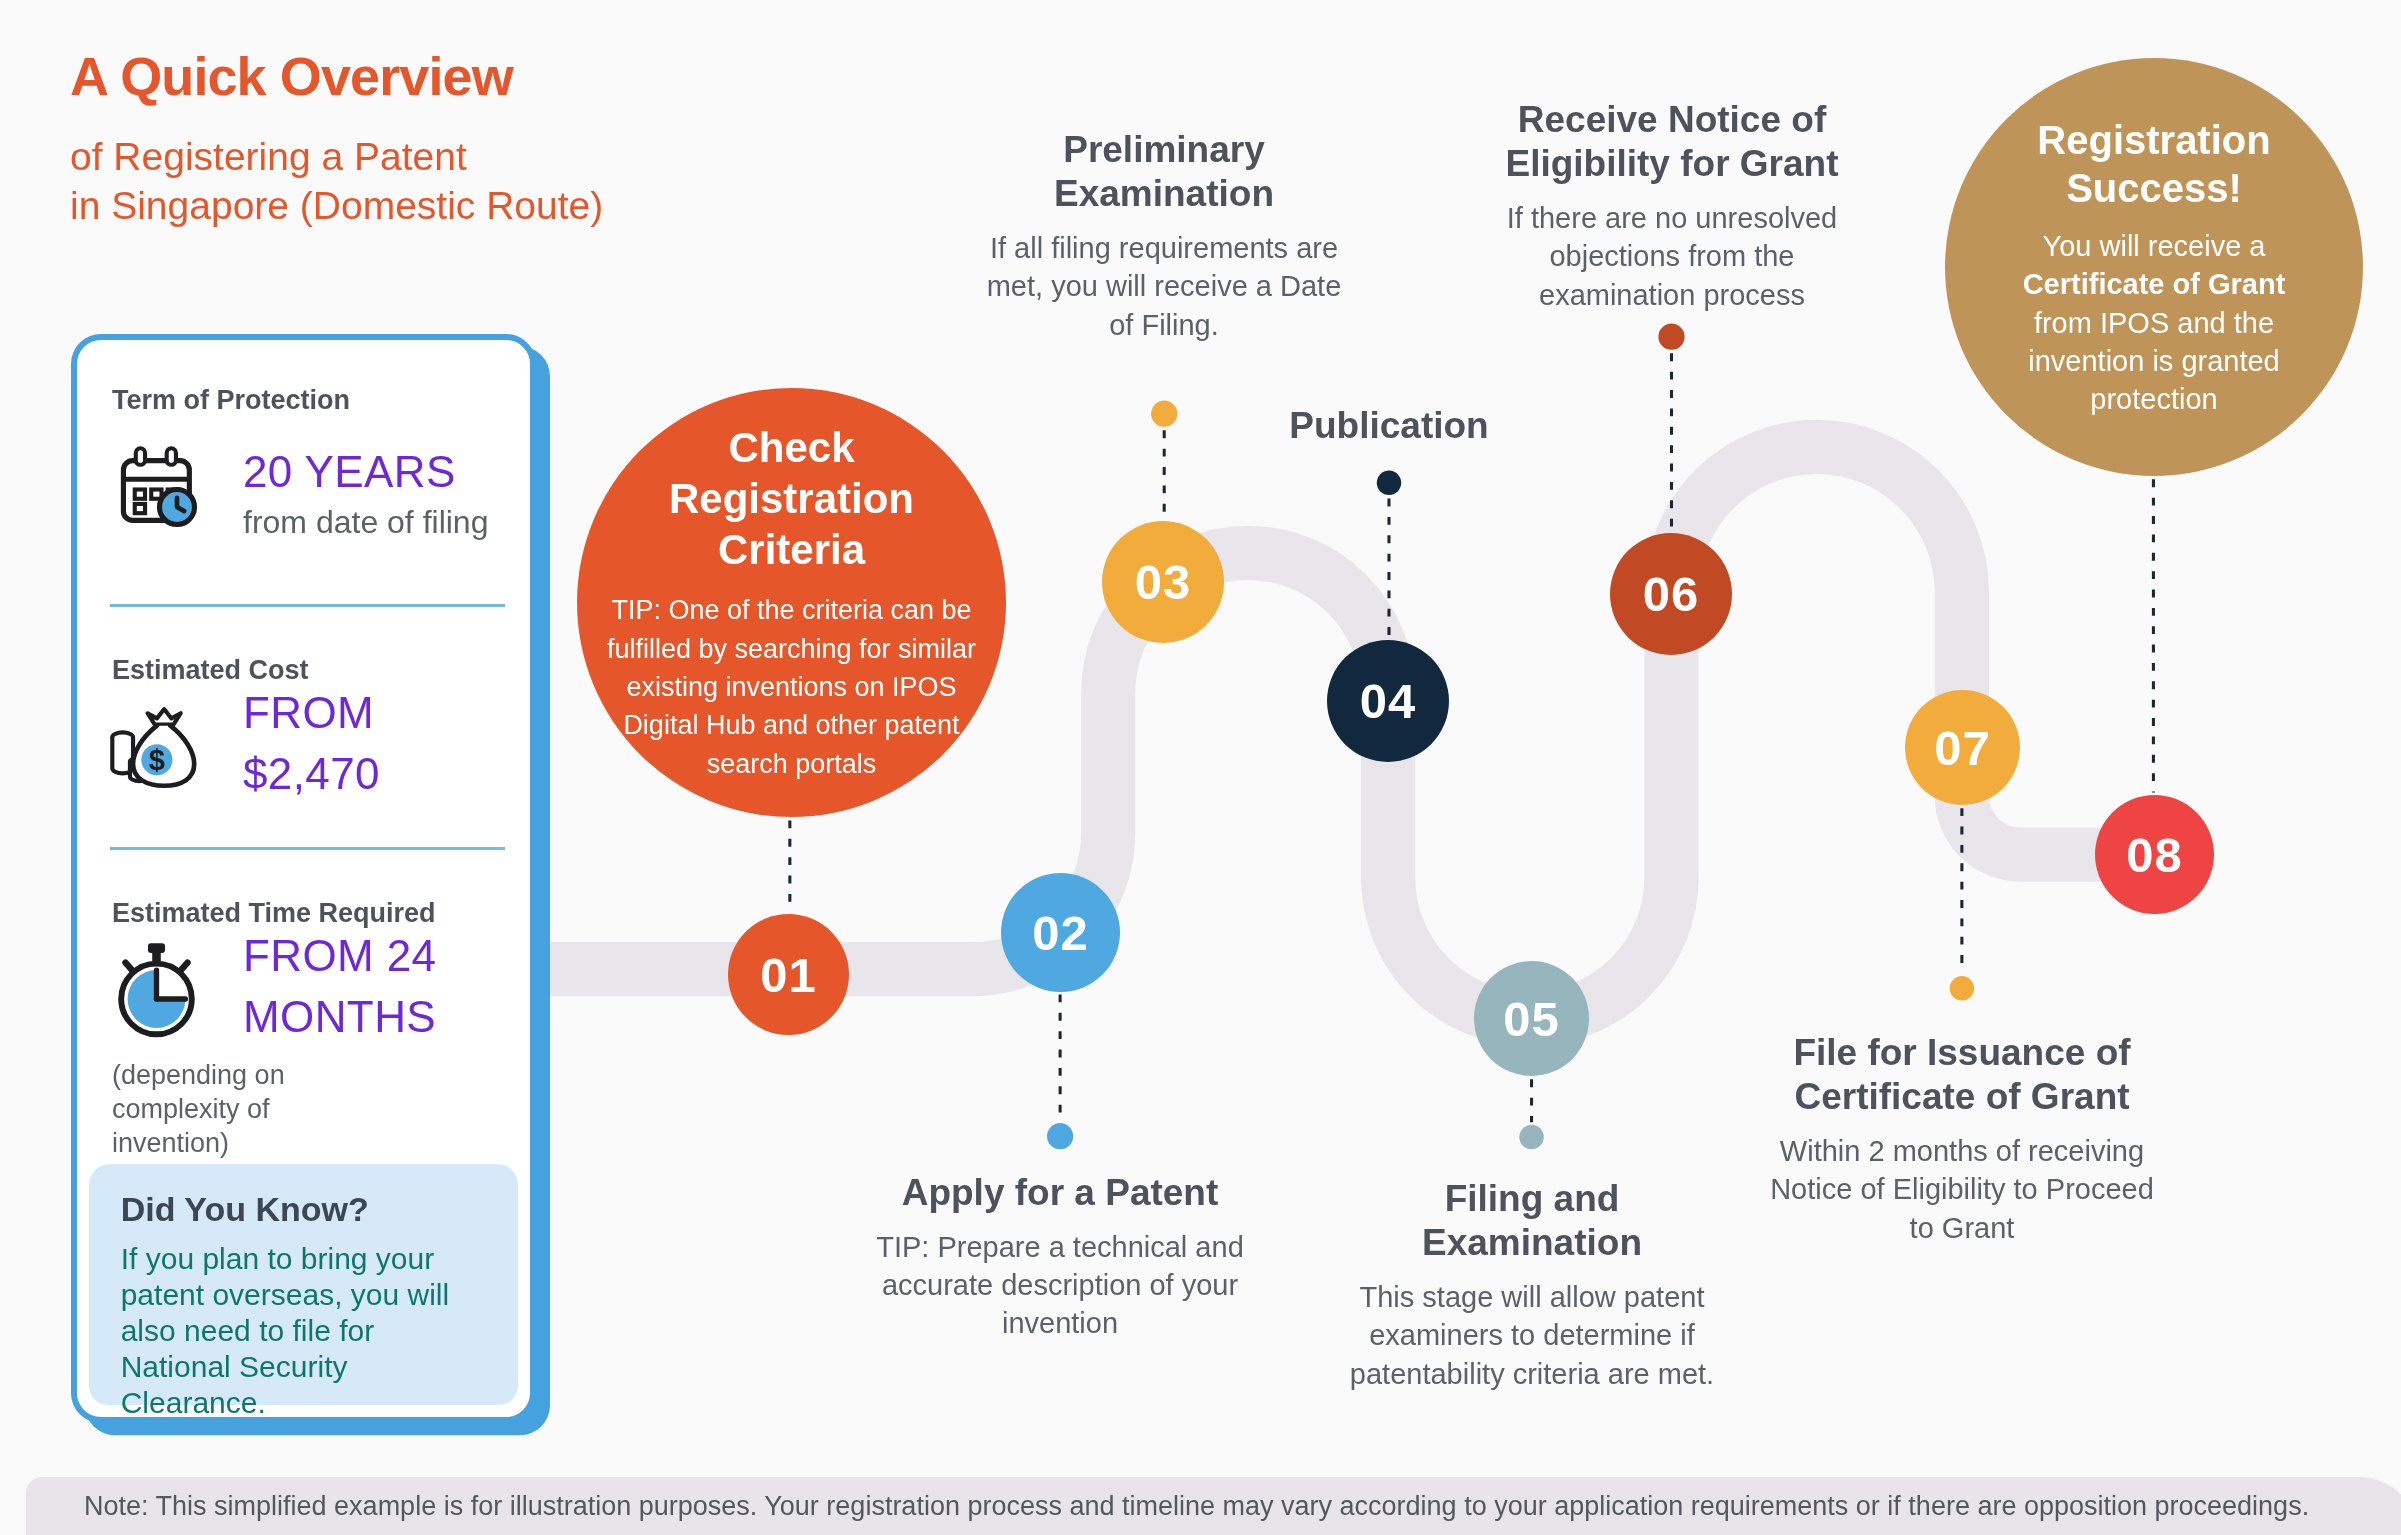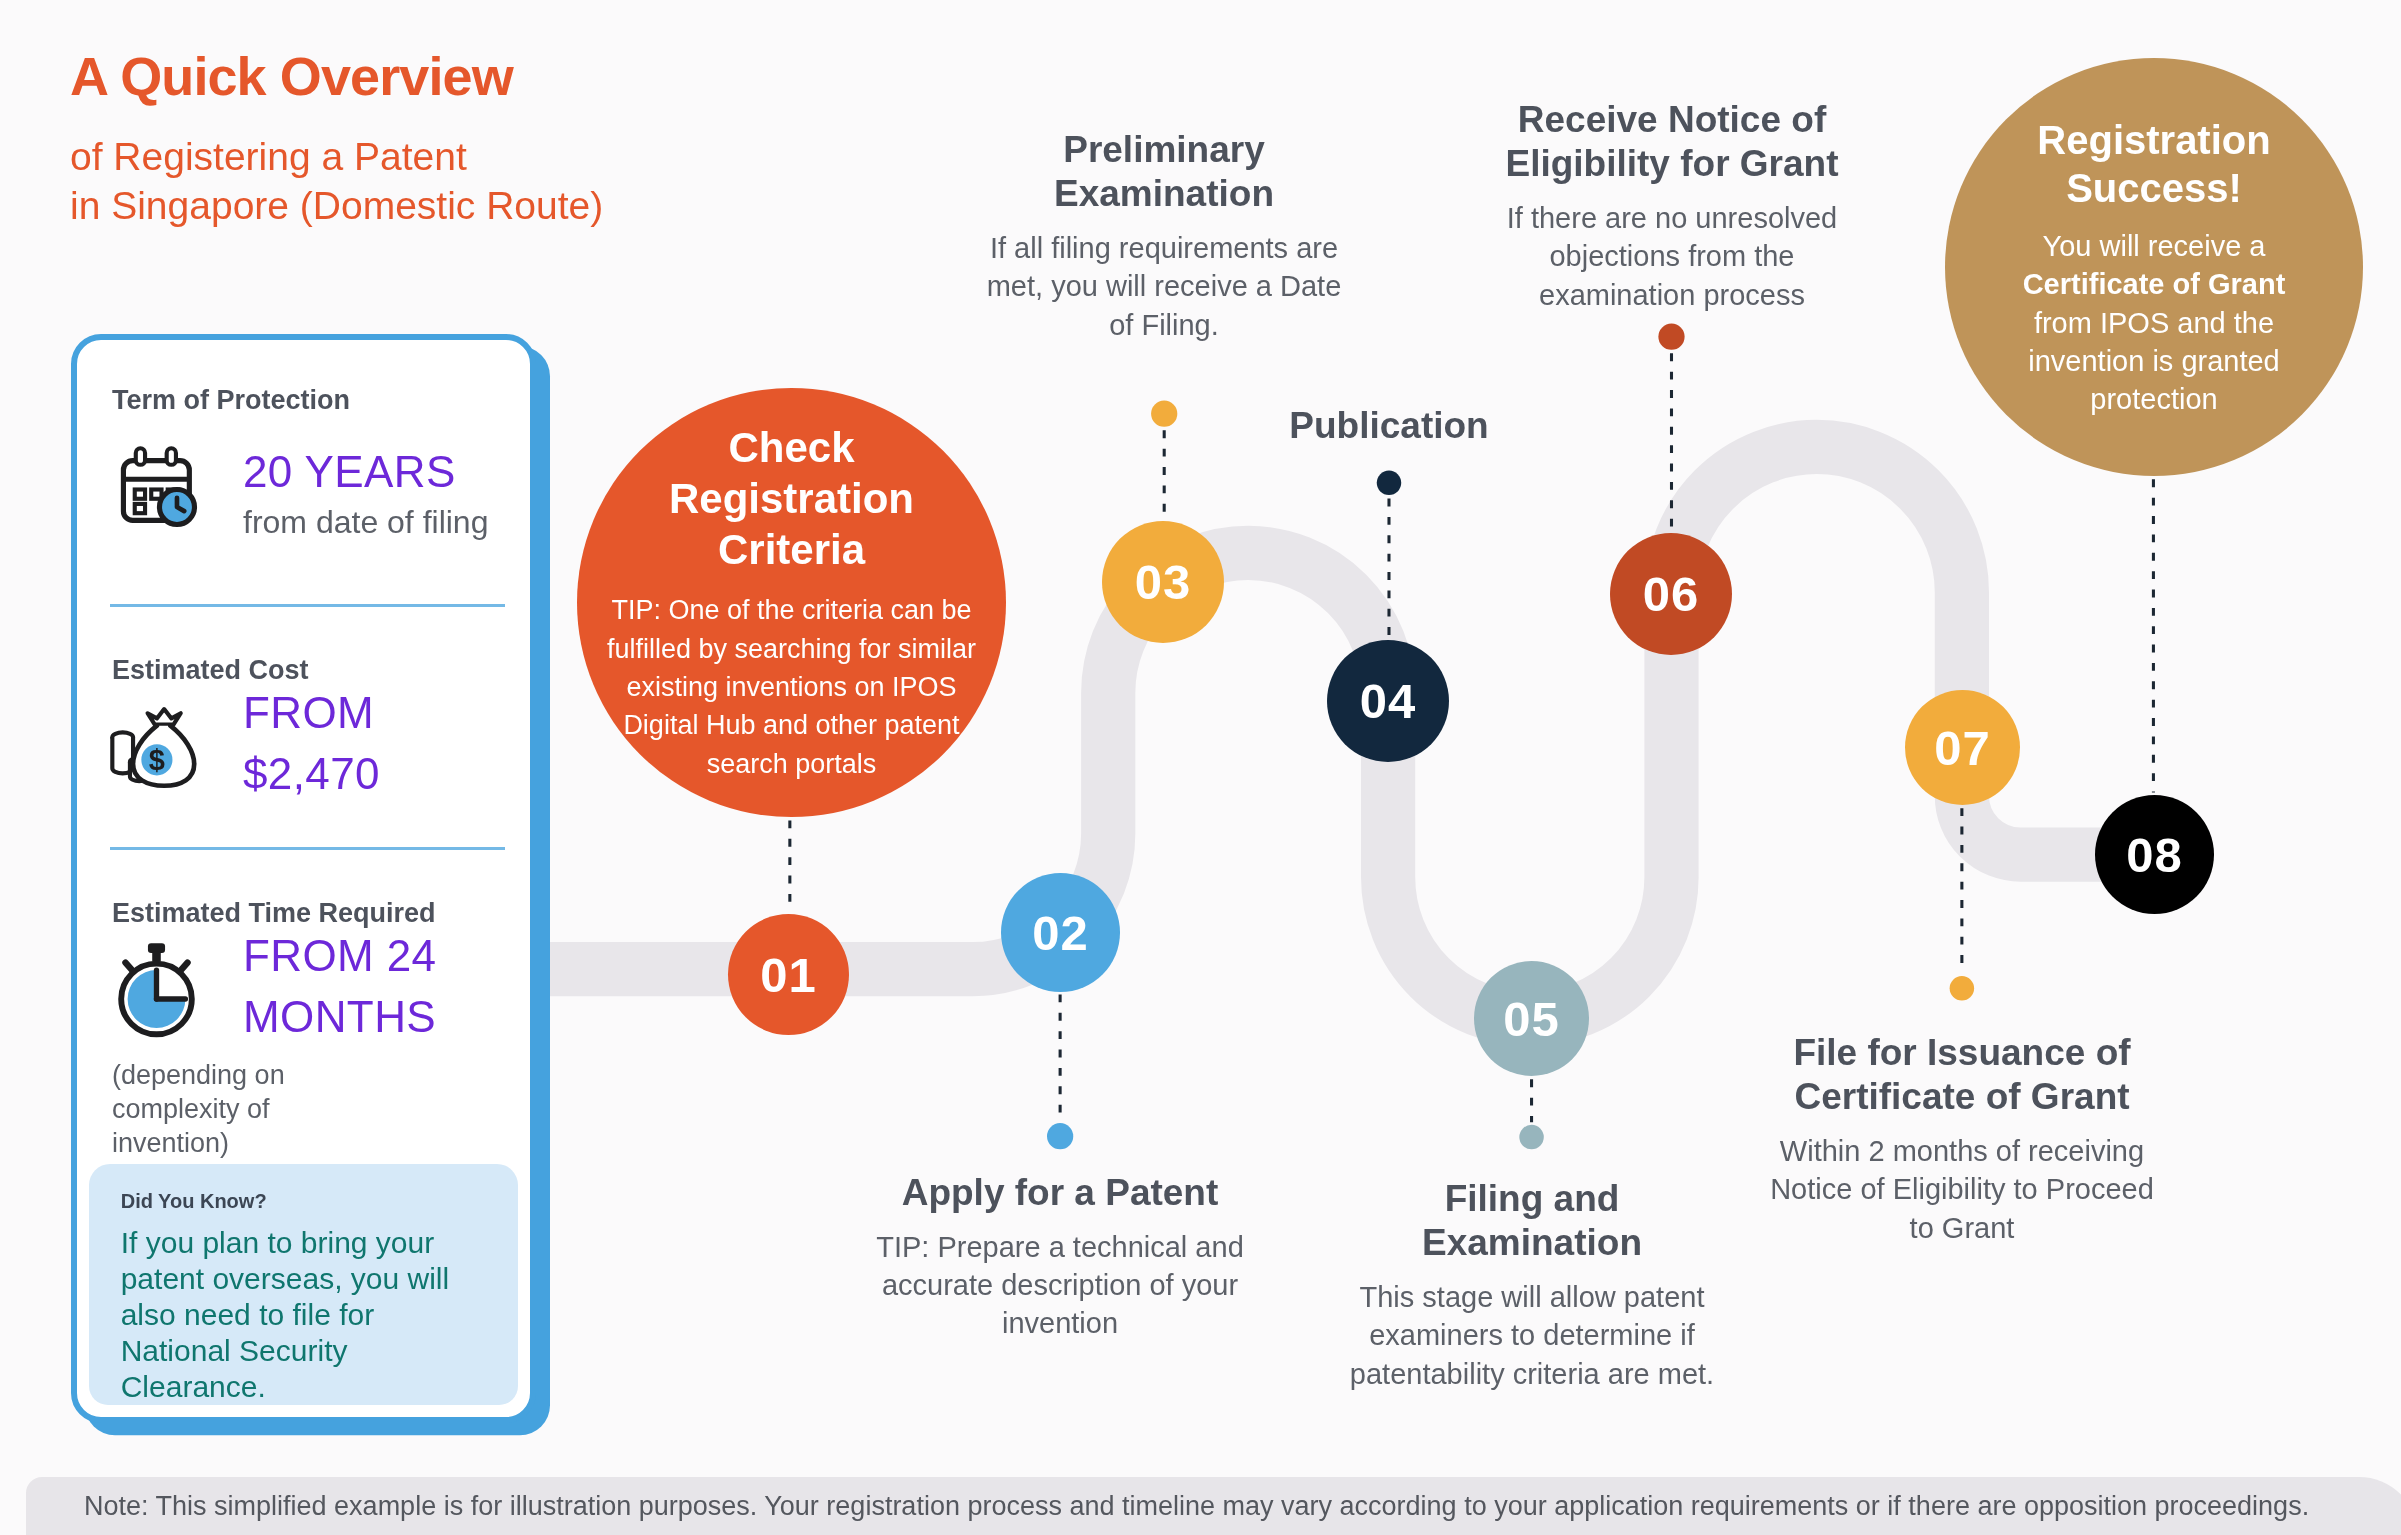--- a/index.html
+++ b/index.html
@@ -19,21 +19,21 @@
           background:#ffffff; border:6.1px solid #45A2DE; border-radius:30px;
           box-shadow:14px 12.2px 0 #45A2DE; }
   .card .sec-heading { position:absolute; left:35px; font-size:27px; font-weight:700; color:#4D525C; }
   .card .big { font-size:44px; color:#6d28d9; letter-spacing:0.4px; }
   .card .small { font-size:32px; color:#5C6068; margin-top:7px; }
   .card .icon-box { position:absolute; }
   .divider { position:absolute; left:33px; width:395px; height:2.6px; opacity:0.75; }
   .footnote { position:absolute; left:35px; width:280px; font-size:27px; line-height:1.25; color:#5C6068; }
   .dyk { position:absolute; left:12.2px; right:12.2px; bottom:12.2px; top:824px;
          border-radius:21px 21px 19px 19px; padding:26px 31.5px; }
-  .dyk .dyk-h { font-size:20px; font-weight:700; color:#3C4document; color:#3C4654; }
+  .dyk .dyk-h { font-size:34px; font-weight:700; color:#3C4document; color:#3C4654; }
   .dyk .dyk-b { margin-top:12.2px; font-size:30px; line-height:1.2; color:#0f766e; }
 
   
   .bigcircle { position:absolute; border-radius:50%; color:#fff; display:flex; flex-direction:column;
                align-items:center; justify-content:center; text-align:center; }
   .bigcircle .bc-title { font-weight:700; }
   #circle-check { left:577px; top:388px; width:429px; height:429px; }
   #circle-check .bc-title { font-size:42px; line-height:1.22; width:306px; }
   #circle-check .bc-body { margin-top:15.7px; font-size:27px; line-height:1.42; width:383px; }
   #circle-success { left:1945px; top:58px; width:418px; height:418px; }
@@ -186,21 +186,21 @@
     </div>
   </div>
 
   <div class="stepnum" id="n01" style="background-color: rgb(229, 87, 43);">01</div>
   <div class="stepnum" id="n02" style="background-color: rgb(79, 168, 224);">02</div>
   <div class="stepnum" id="n03" style="background-color: rgb(242, 172, 60); text-align: center;">03</div>
   <div class="stepnum" id="n04" style="background-color: rgb(18, 40, 62);">04</div>
   <div class="stepnum" id="n05" style="background-color: rgb(151, 181, 189);">05</div>
   <div class="stepnum" id="n06" style="background-color: rgb(193, 74, 36);">06</div>
   <div class="stepnum" id="n07" style="background-color: rgb(242, 172, 60);">07</div>
-  <div class="stepnum" id="n08" style="background-color: #000000;">08</div>
+  <div class="stepnum" id="n08" style="background-color: #ef4444;">08</div>
 
   <div class="tb" id="tb03">
     <div class="tb-title">Preliminary Examination</div>
     <div class="tb-body">If all filing requirements are met, you will receive a Date of Filing.</div>
   </div>
 
   <div class="tb" id="tb04">
     <div class="tb-title">Publication</div>
   </div>
 

